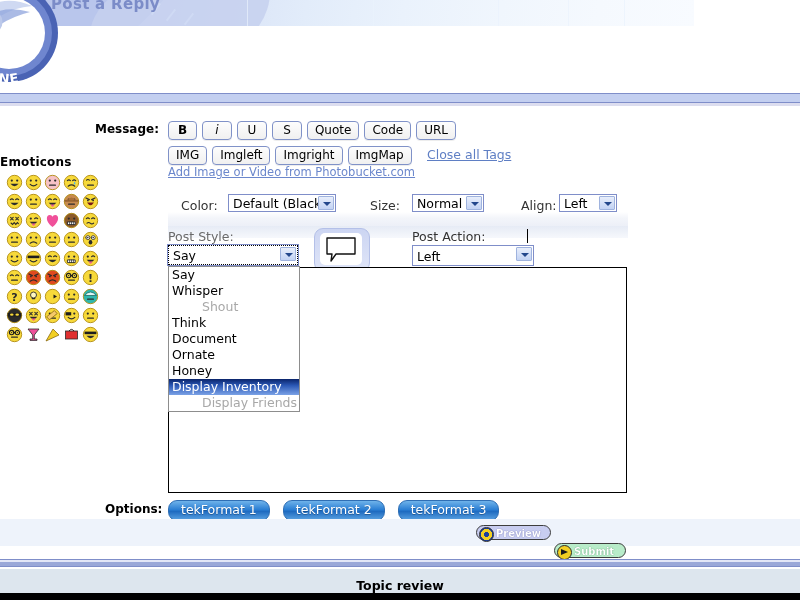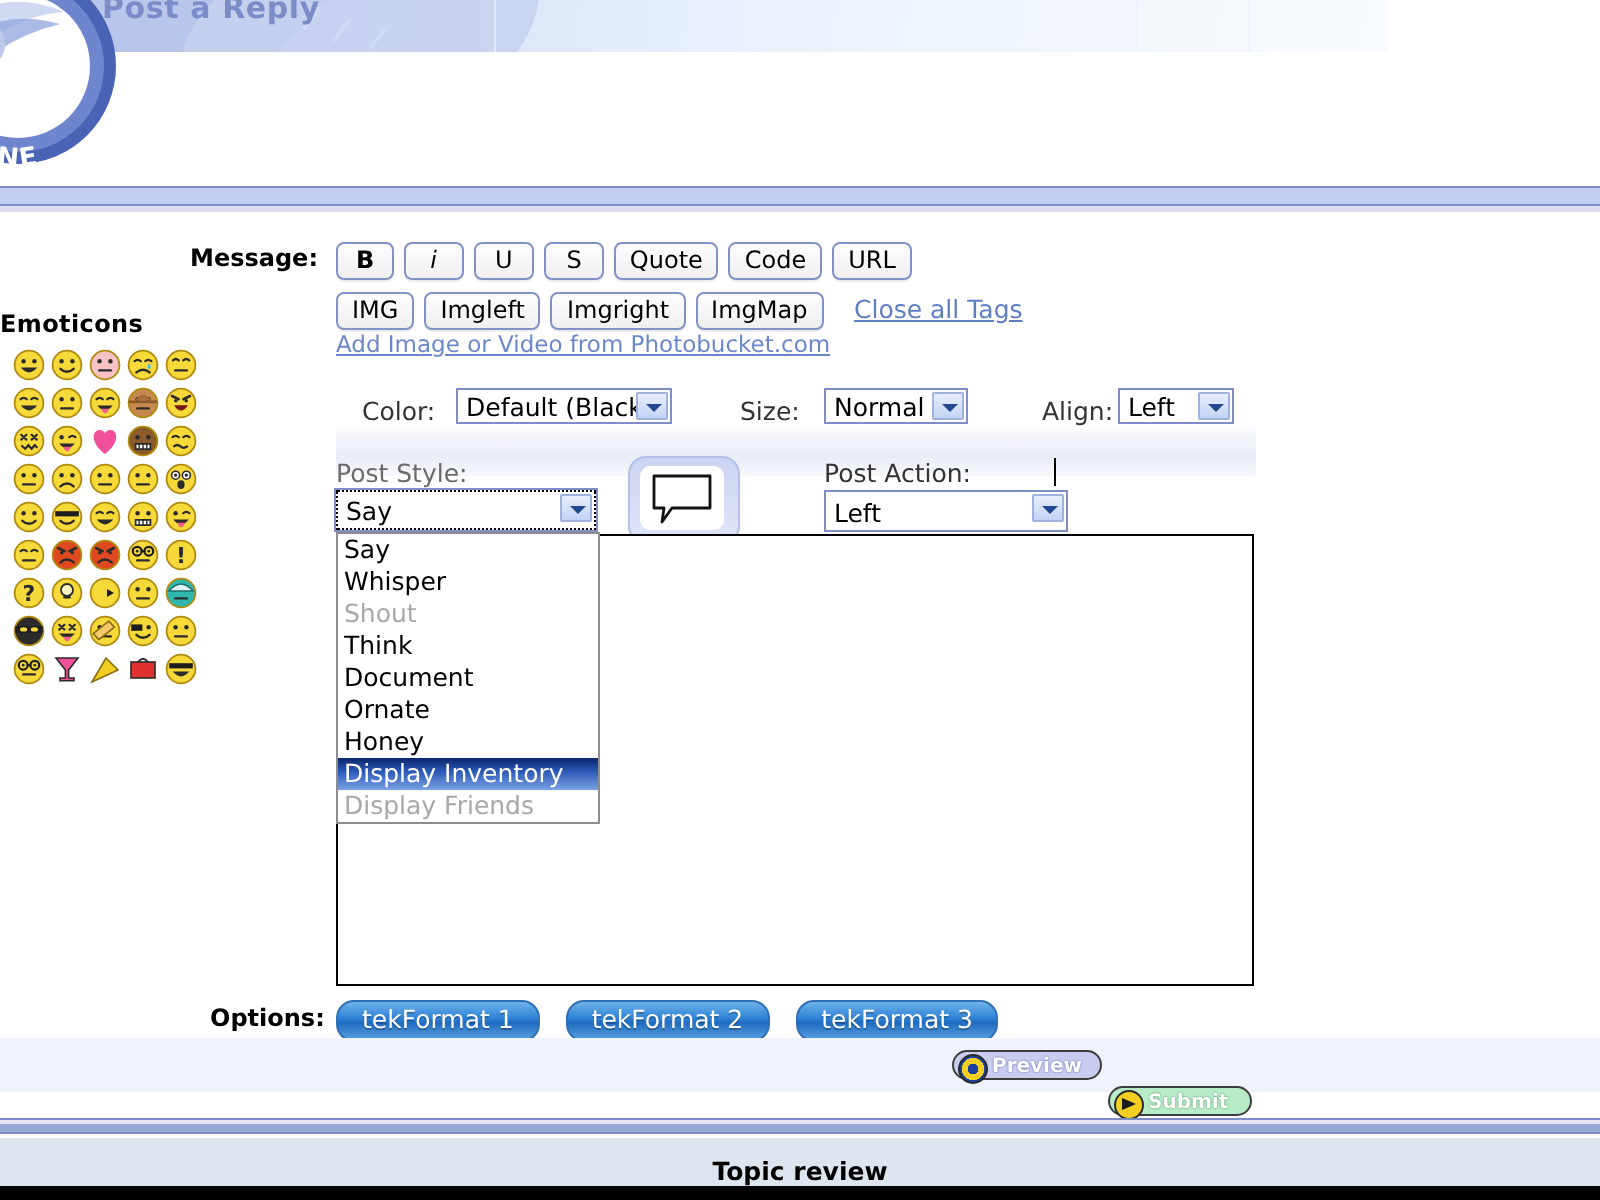--- a/index.html
+++ b/index.html
@@ -148,21 +148,21 @@
 
   
   #dropdown {
     position:absolute; left:168px; top:266px; width:130px;
     background:#fff; border:1px solid #8d8d8d; z-index:30;
   }
   #dropdown .opt {
     font-family:"DejaVu Sans", sans-serif; font-size:12.5px; color:#000;
     height:16px; line-height:16px; padding-left:3px; white-space:nowrap; cursor:pointer;
   }
-  #dropdown .opt.disabled { color:#a8a8a8; }
+  #dropdown .opt.disabled { color:#a8a8a8;margin-left:30px; }
   #dropdown .opt.selected {
     background:linear-gradient(#0a246a 0%, #2a57b4 40%, #7ba2e6 100%);
     color:#fff;
   }
 
   
   #textarea {
     position:absolute; left:168px; top:267px; width:459px; height:226px;
     border:1px solid #000; background:#fff; box-sizing:border-box;
   }

